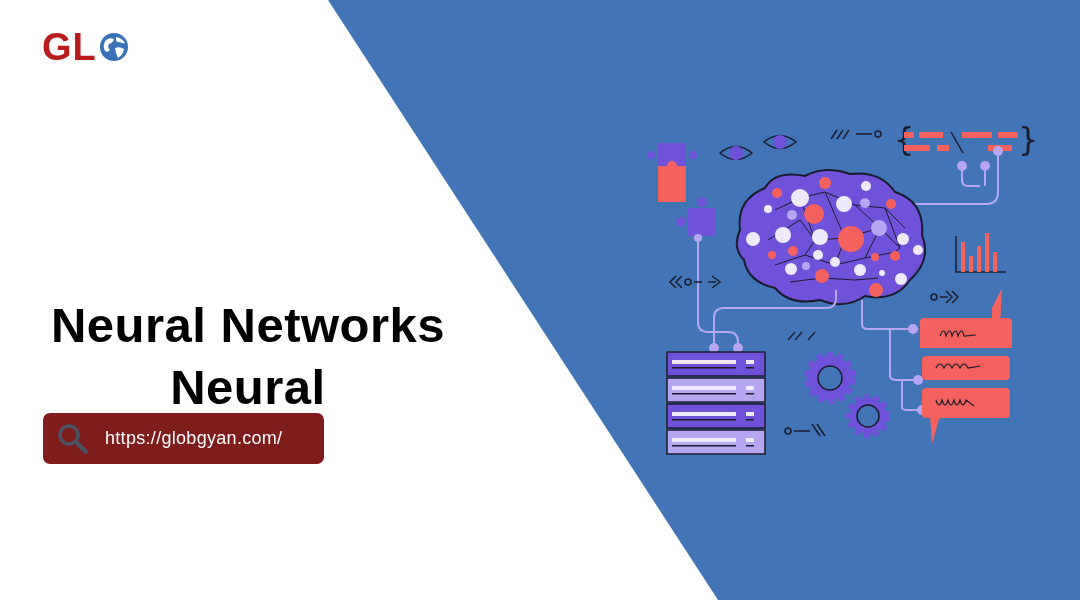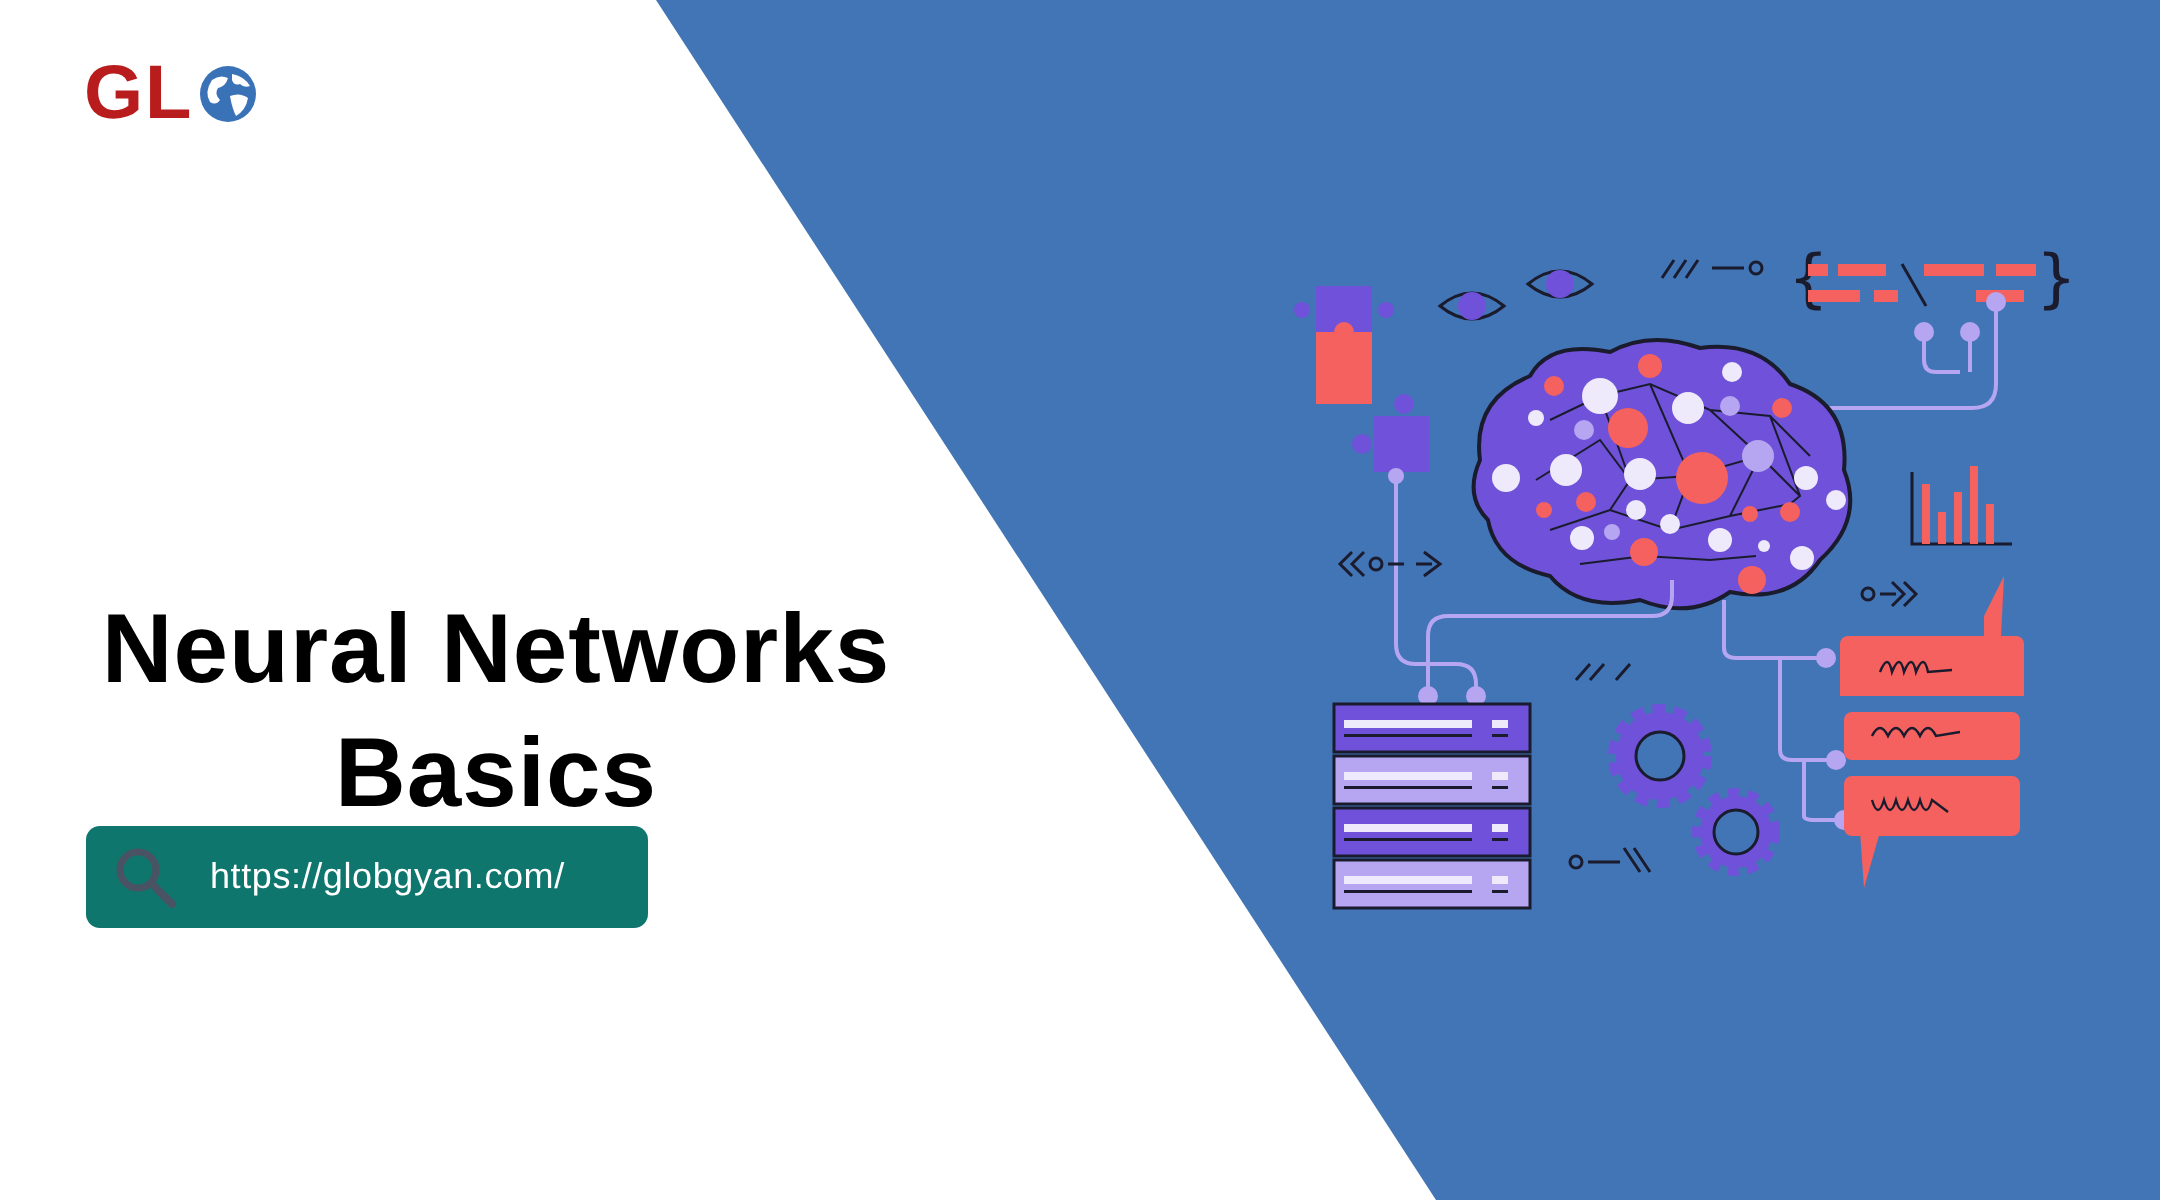--- a/index.html
+++ b/index.html
@@ -19,21 +19,21 @@
   .logo .globe { display:inline-block; width:32px; height:32px; margin:0 1px; }
   .title {
     position:absolute; left:20px; top:250px; width:456px;
     text-align:center; font-family:"Liberation Sans", sans-serif;
     font-weight:700; font-size:49px; line-height:62px; color:#000;
     letter-spacing:0.5px;
     margin-top:44px;
   }
   .url-pill {
     position:absolute; left:43px; top:413px; width:281px; height:51px;
-    background:#0f766e; border-radius:7px;
+    background:#7f1d1d; border-radius:7px;
     display:flex; align-items:center; padding-left:12px;
   }
   .url-pill .search { width:36px; height:36px; margin-right:14px; }
   .url-pill .url {
     color:#ffffff; font-size:18px; font-family:"Liberation Sans", sans-serif;
     letter-spacing:0.3px;
   }
   .illus { position:absolute; left:640px; top:110px; width:400px; height:360px; }
 </style>
 </head>
@@ -46,21 +46,21 @@
   <svg class="globe" viewBox="0 0 32 32">
     <circle cx="16" cy="16" r="14" fill="#3a72b8"></circle>
     <path d="M8 9 Q12 6 16 8 Q15 12 11 13 Q9 16 12 19 Q10 22 7 20 Q4 15 8 9Z" fill="#ffffff"></path>
     <path d="M18 6 Q24 7 27 12 Q24 13 22 11 Q19 12 18 9Z" fill="#ffffff"></path>
     <path d="M17 17 Q22 15 26 18 Q25 24 20 27 Q18 23 17 17Z" fill="#ffffff"></path>
   </svg>
 </div>
 
 <div class="title">
   <div>Neural Networks</div>
-  <div>Basics</div>
+  <div>Neural</div>
 </div>
 
 <div class="url-pill">
   <svg class="search" viewBox="0 0 36 36">
     <circle cx="14" cy="14" r="9" fill="none" stroke="#4a5363" stroke-width="3.5"></circle>
     <line x1="21" y1="21" x2="31" y2="31" stroke="#4a5363" stroke-width="4" stroke-linecap="round"></line>
   </svg>
   <span class="url">https://globgyan.com/</span>
 </div>
 

